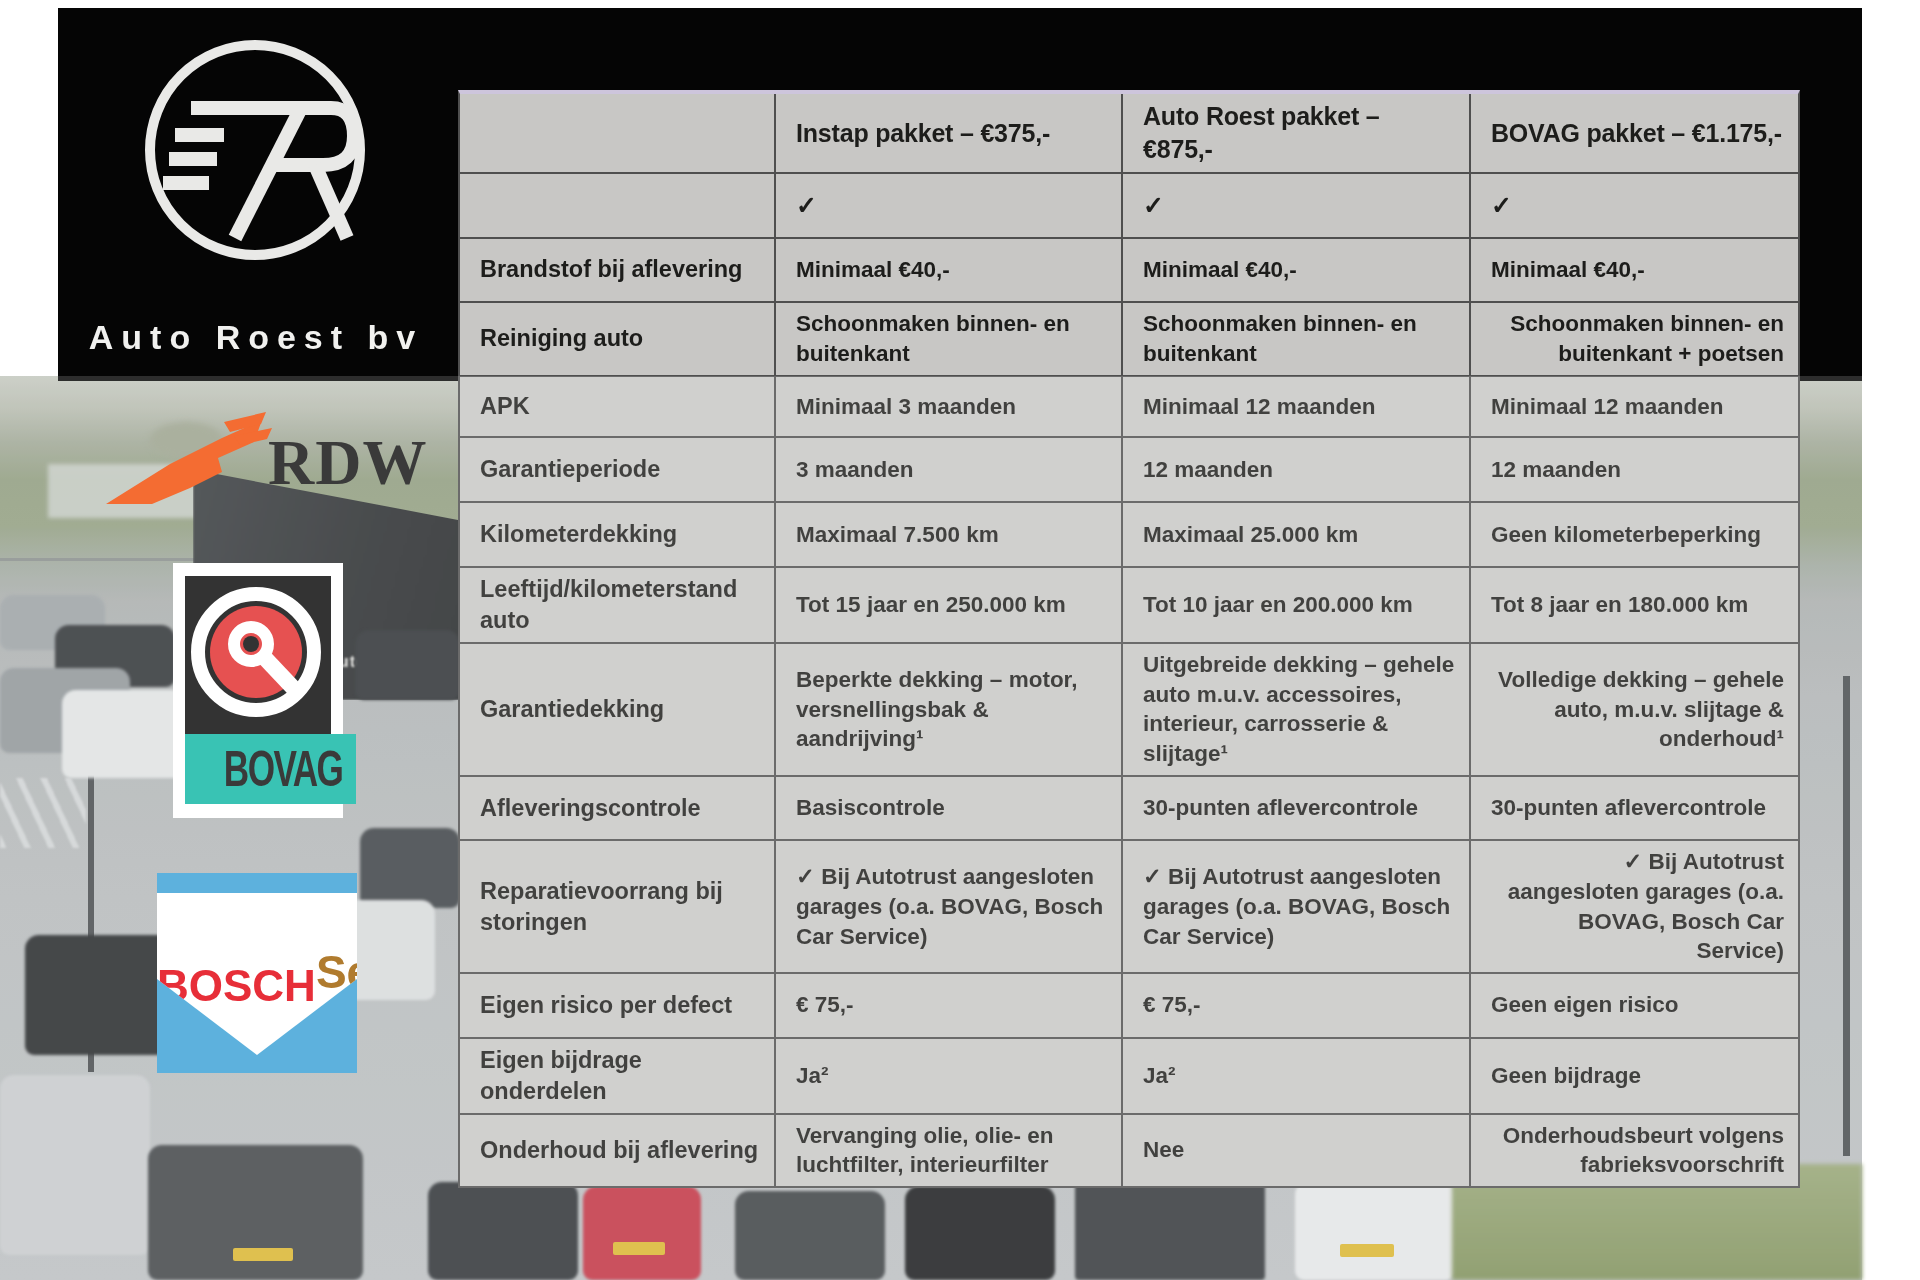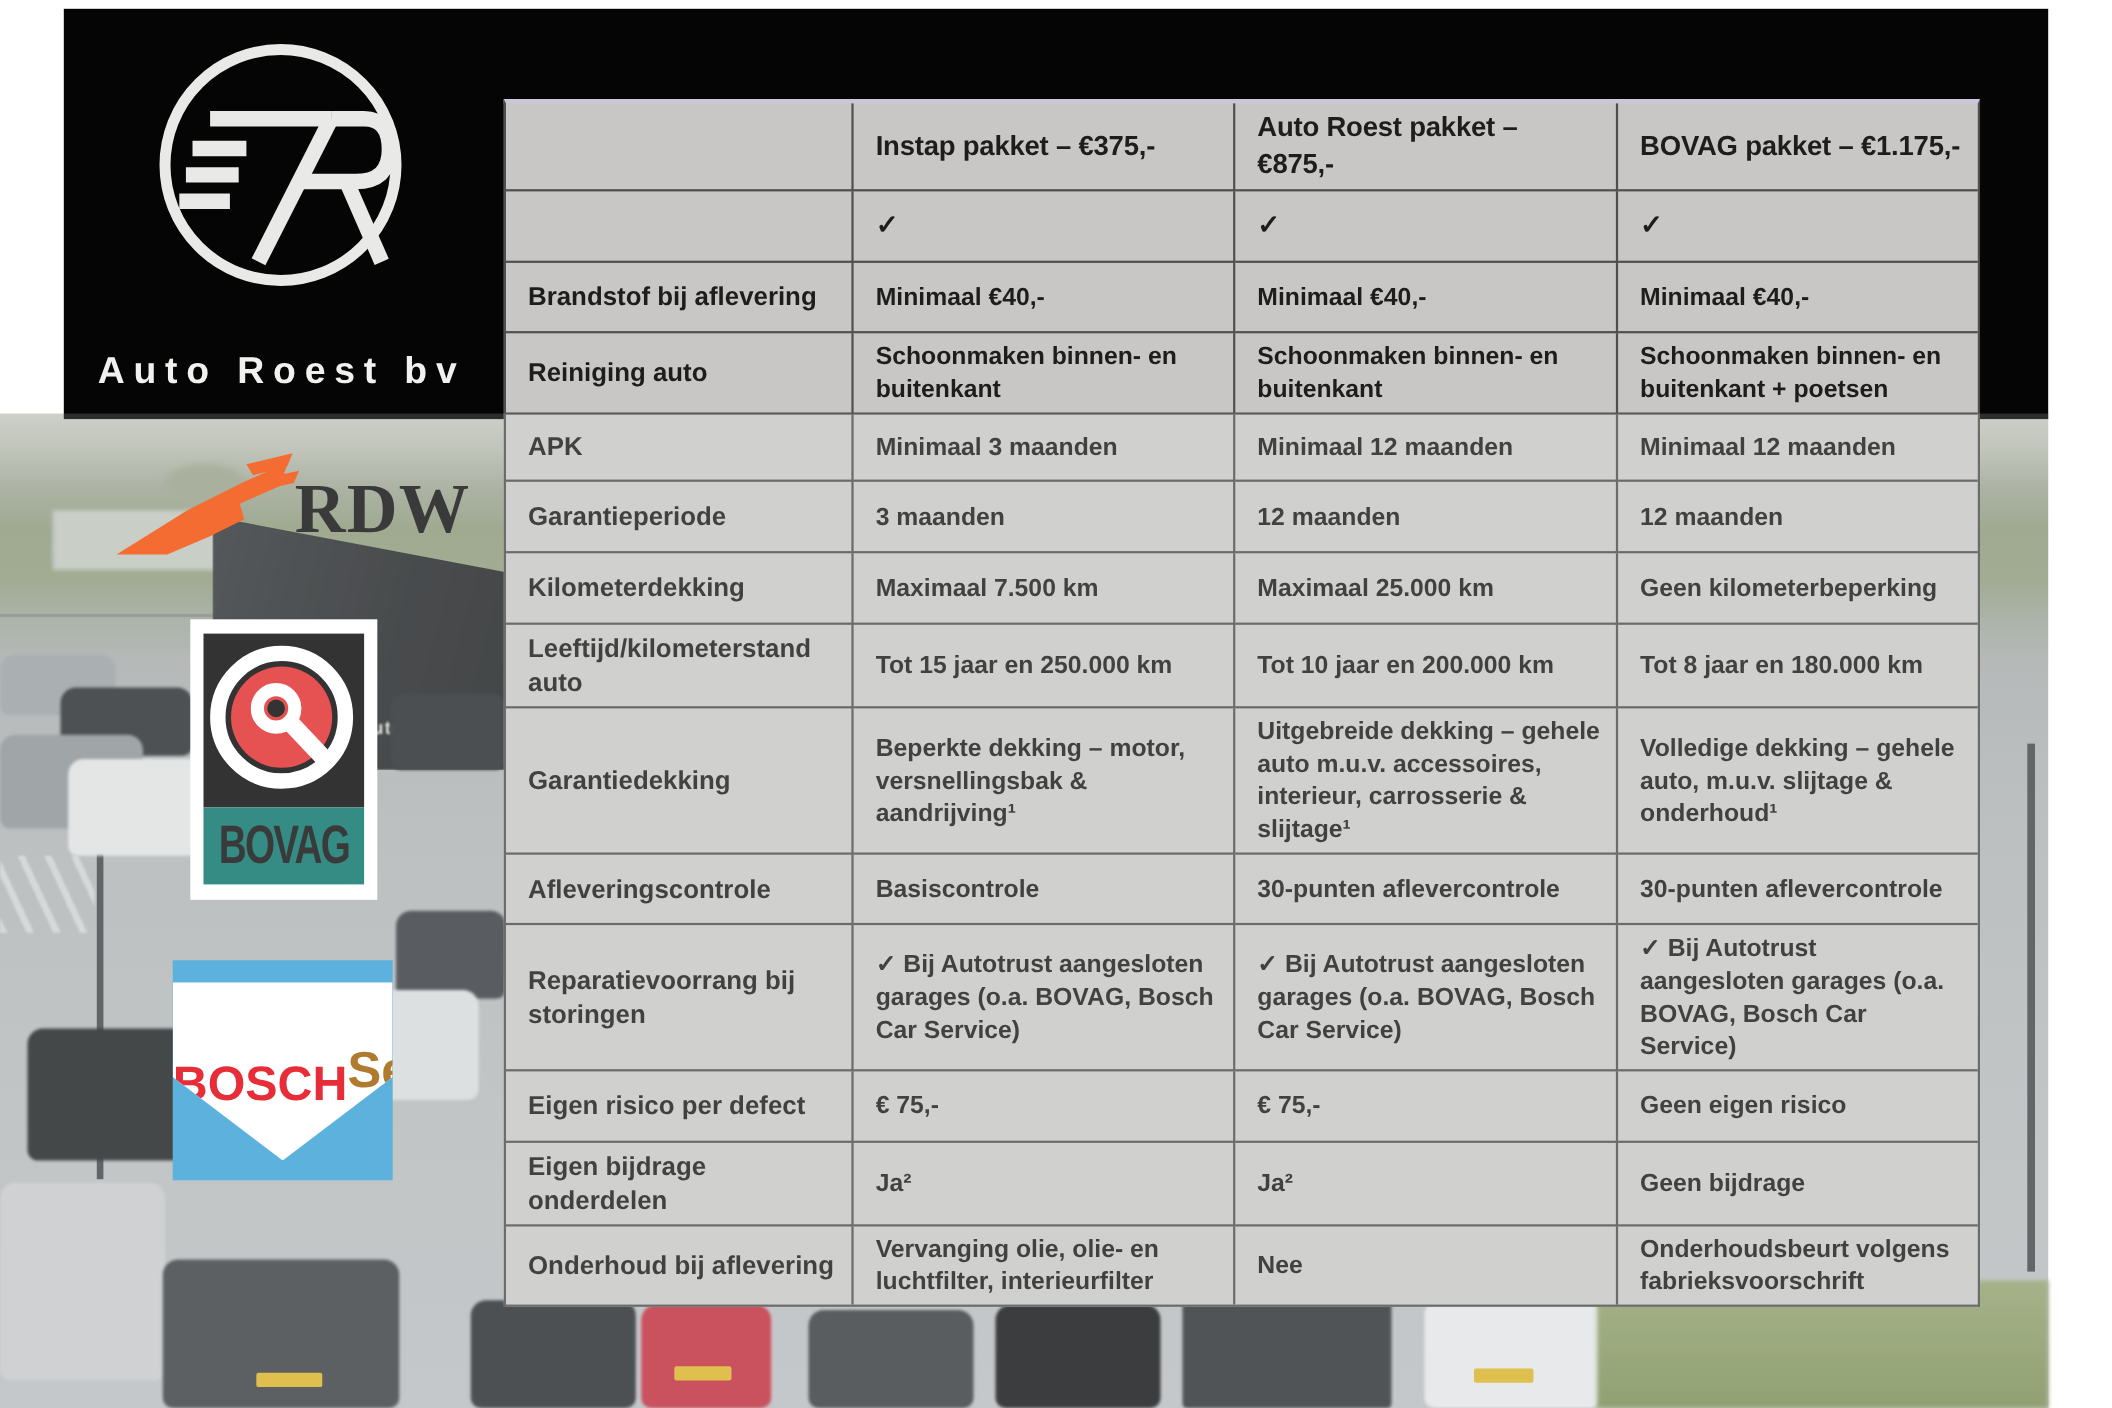--- a/index.html
+++ b/index.html
@@ -38,41 +38,41 @@
   .company{position:absolute;left:58px;top:318px;width:396px;text-align:center;color:#f1f1ef;
     font-size:34px;font-weight:600;letter-spacing:8px;}
 
   
   .rdw{position:absolute;left:104px;top:412px;width:300px;height:100px;}
   .rdw-text{position:absolute;left:164px;top:14px;font-family:"Liberation Serif",serif;
     font-weight:600;font-size:64px;color:#151515;letter-spacing:1px;}
   .bovag{position:absolute;left:173px;top:563px;width:170px;height:255px;background:#ffffff;
     padding:0;box-sizing:border-box;}
   .bovag-top{position:absolute;left:12px;top:13px;width:146px;height:158px;background:#0d0d0d;}
-  .bovag-bottom{position:absolute;left:12px;top:171px;width:146px;height:70px;background:#0f766e;
-    display:flex;align-items:center;justify-content:center;}
+  .bovag-bottom{position:absolute;left:12px;top:171px;width:146px;height:70px;background:#14b8a6;
+    display:flex;align-items:center;justify-content:center;padding-left:25px;}
   .bovag-word{font-weight:bold;font-size:44px;color:#151515;transform:scale(.8,1.12);letter-spacing:-2px;}
   .bosch{position:absolute;left:157px;top:873px;width:200px;height:200px;background:#3ea3d7;}
   .bosch-shield{position:absolute;left:0;top:0;width:200px;height:200px;background:#ffffff;
     clip-path:polygon(0 10%,100% 10%,100% 53%,50% 91%,0 53%);
     display:flex;flex-direction:row;align-items:center;}
   .bosch-word1{margin-top:26px;font-weight:bold;font-size:44px;color:#e30613;letter-spacing:0px;}
   .bosch-word2{margin-top:-2px;font-weight:bold;font-size:46px;color:#a16207;}
 
   
   .pkg-table{position:absolute;left:458px;top:90px;width:1342px;height:1098px;
     background:#c8c7c5;box-sizing:border-box;
     border:2px solid #4f4f4f;border-top:4px solid #cdc5dc;
     display:grid;
     grid-template-columns:317fr 348fr 349fr 328fr;
     grid-template-rows:73fr 77fr 77fr 88fr 73fr 78fr 77fr 77fr 90fr 77fr 91fr 77fr 73fr 70fr;}
   .td{box-sizing:border-box;border-right:2px solid #4f4f4f;border-bottom:2px solid #4f4f4f;
     display:flex;align-items:center;padding:6px 14px 6px 20px;
     color:#1d1d1b;font-weight:bold;font-size:22.5px;line-height:1.32;}
-  .td.cLast{border-right:none;}
+  .td.cLast{border-right:none;text-align:right;}
   .td.rLast{border-bottom:none;}
   .td.head{font-size:25px;letter-spacing:-.2px;}
   .td.label{font-size:23.5px;}
   .td.check{font-size:25px;}
 </style>
 </head>
 <body>
 
 <div class="stage">
 

